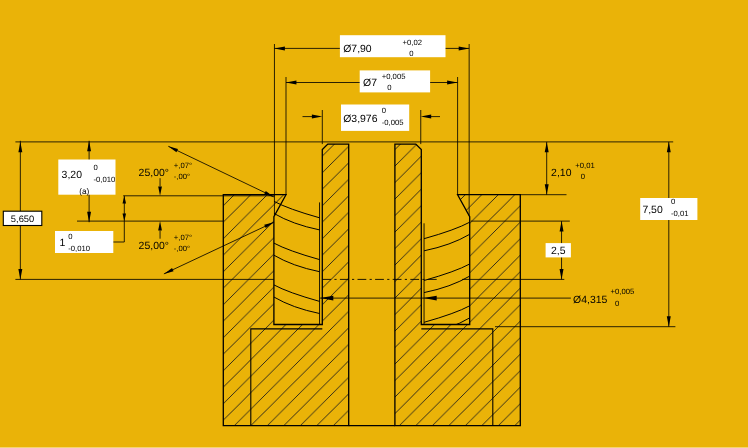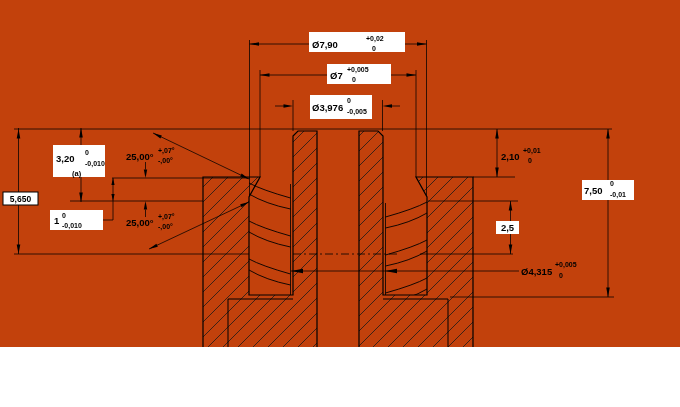--- a/index.html
+++ b/index.html
@@ -1,16 +1,16 @@
 <!DOCTYPE html>
 <html><head>
 <meta charset="utf-8">
 <style>
   html,body{margin:0;padding:0;background:#ffffff;}
-  .stage{position:relative;width:680px;height:347px;background:#c2410c;overflow:hidden;font-weight:bold;}
+  .stage{position:relative;width:680px;height:407px;background:#eab308;overflow:hidden;}
   svg{display:block;}
   text{font-family:"Liberation Sans","DejaVu Sans",sans-serif;fill:#000;}
   .lbl{font-size:9.5px;}
   .tol{font-size:7px;}
   .note{font-size:7.5px;}
   .box-lbl{font-size:8.5px;}
 </style>
 </head>
 <body>
 

